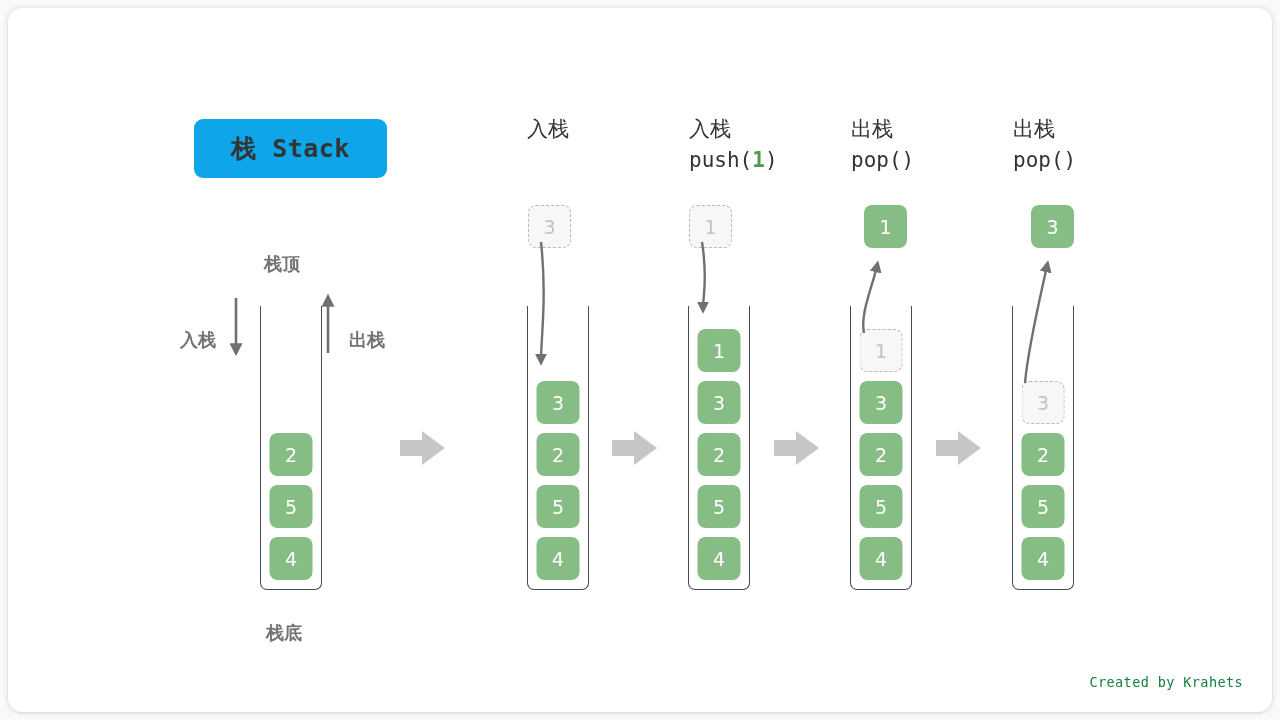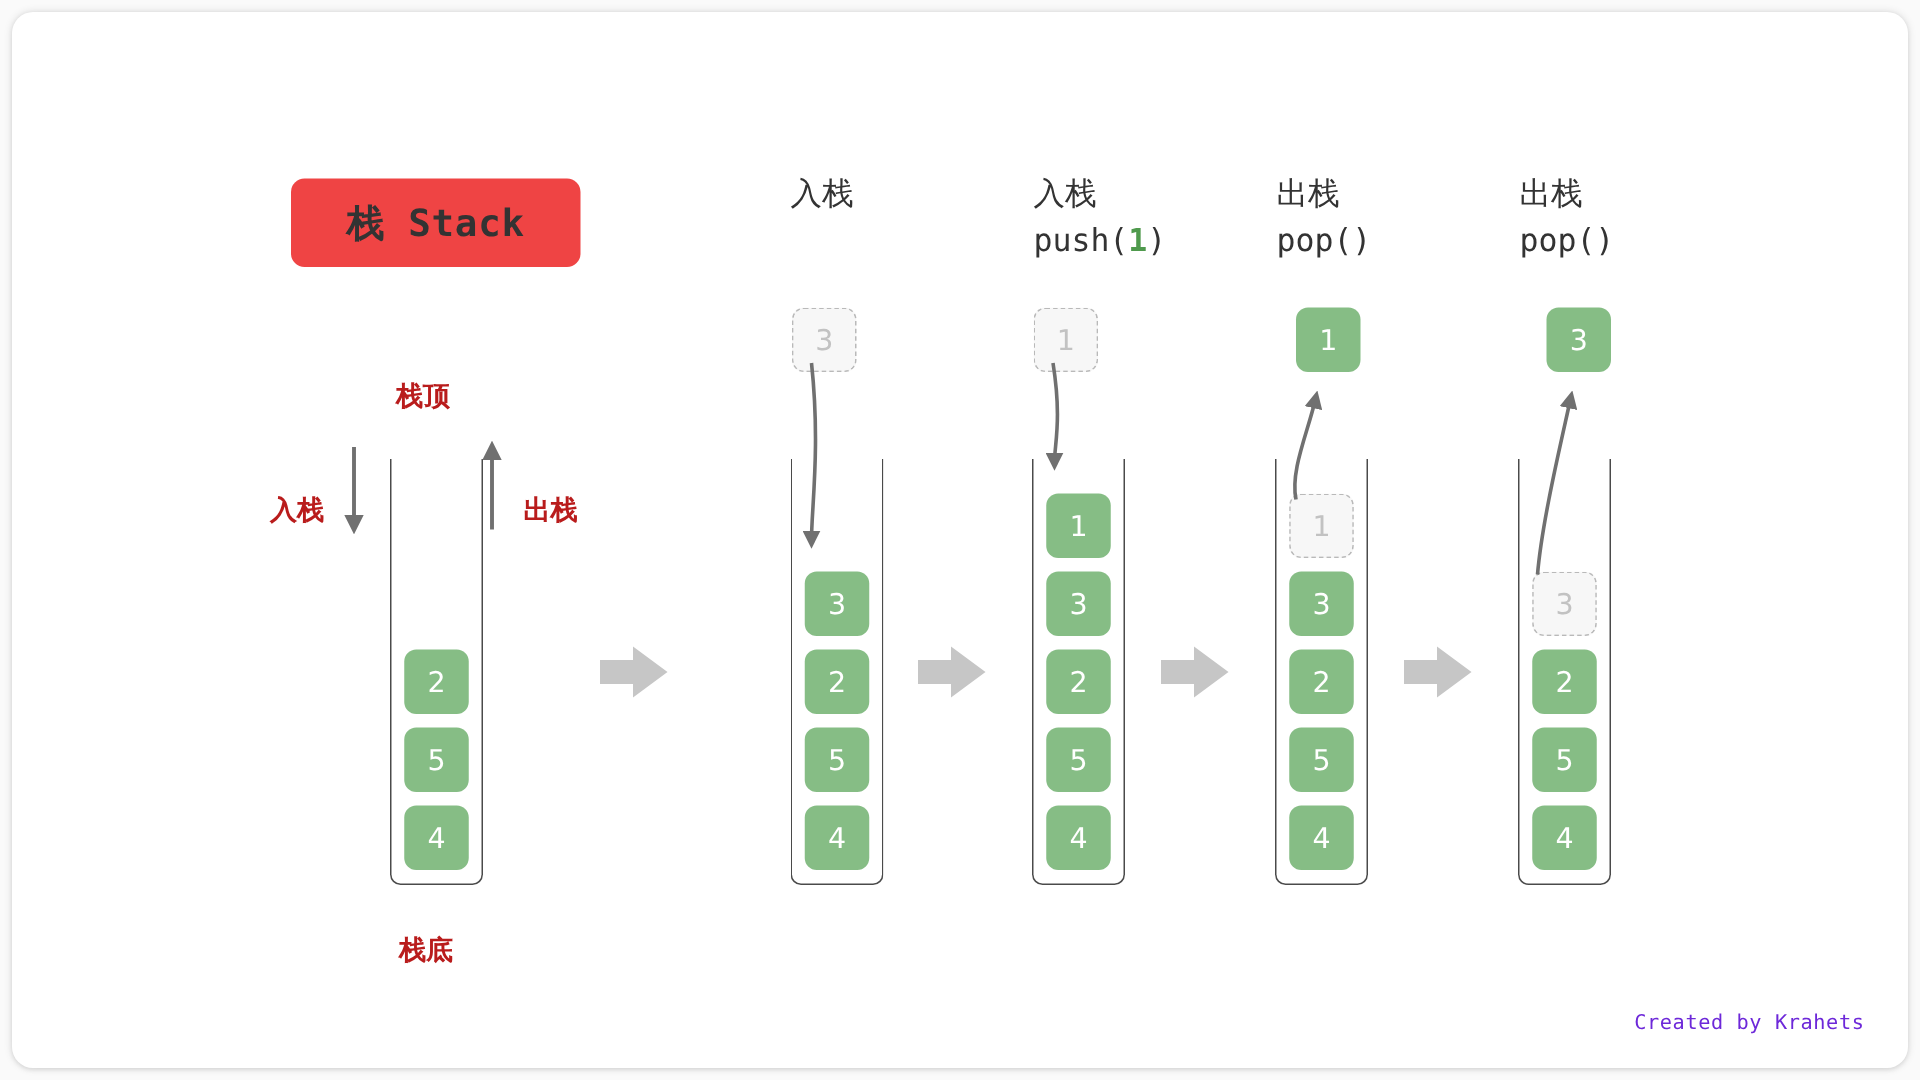--- a/index.html
+++ b/index.html
@@ -25,39 +25,39 @@
     overflow: hidden;
   }
 
   
   .title-chip {
     position: absolute;
     left: 186px;
     top: 111px;
     width: 193px;
     height: 59px;
-    background: #ef4444;
+    background: #0ea5e9;
     border-radius: 9px;
     display: flex;
     align-items: center;
     justify-content: center;
     font-family: "DejaVu Sans Mono", monospace;
     font-size: 25px;
     font-weight: bold;
     color: #333333;
     letter-spacing: 0.5px;
   }
 
   
   .cn-label {
     position: absolute;
     font-family: "DejaVu Sans", sans-serif;
     font-size: 18px;
     font-weight: bold;
-    color: #b91c1c;
+    color: #737373;
     white-space: nowrap;
   }
   .lbl-top   { left: 256px; top: 244px; }
   .lbl-bottom{ left: 258px; top: 613px; }
   .lbl-push  { left: 172px; top: 320px; }
   .lbl-pop   { left: 341px; top: 320px; }
 
   
   .col-head {
     position: absolute;
@@ -150,21 +150,21 @@
     pointer-events: none;
   }
 
   
   .footer {
     position: absolute;
     right: 29px;
     bottom: 22px;
     font-family: "DejaVu Sans Mono", monospace;
     font-size: 13.5px;
-    color: #6d28d9;
+    color: #15803d;
     letter-spacing: 0.4px;
   }
 </style>
 </head>
 <body>
 
 <div class="card">
 
   <div class="title-chip">栈 Stack</div>
 

